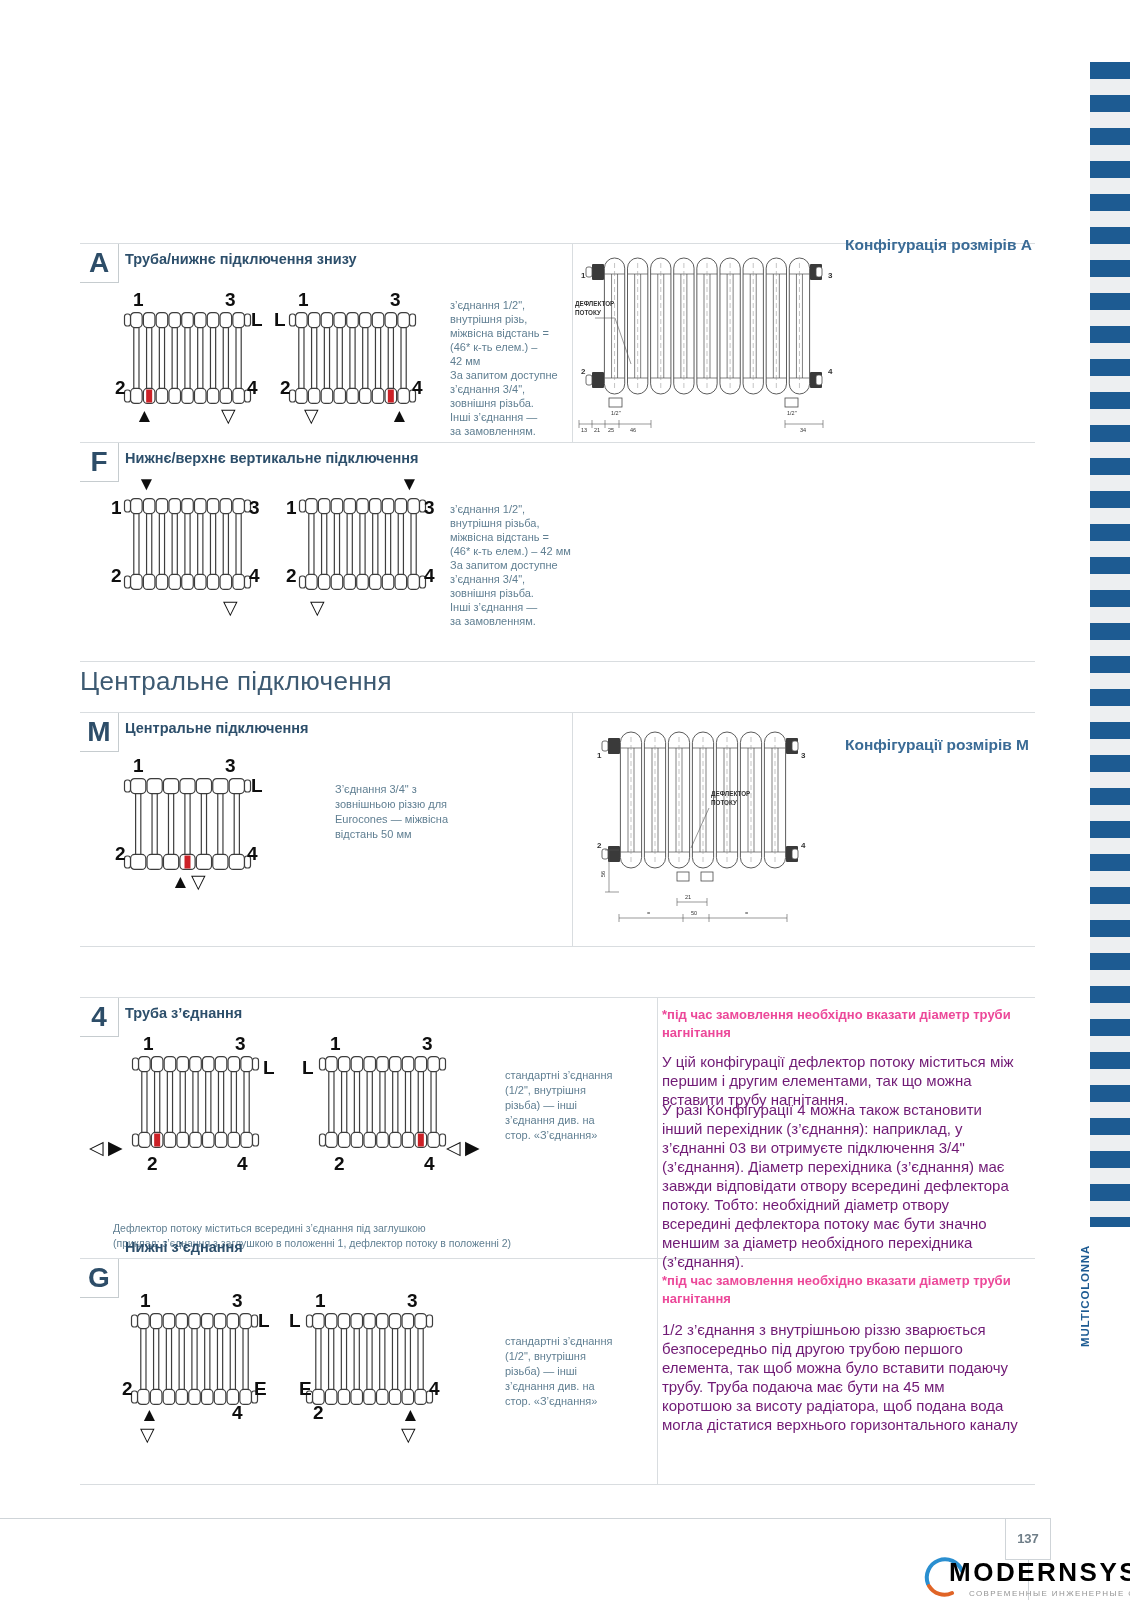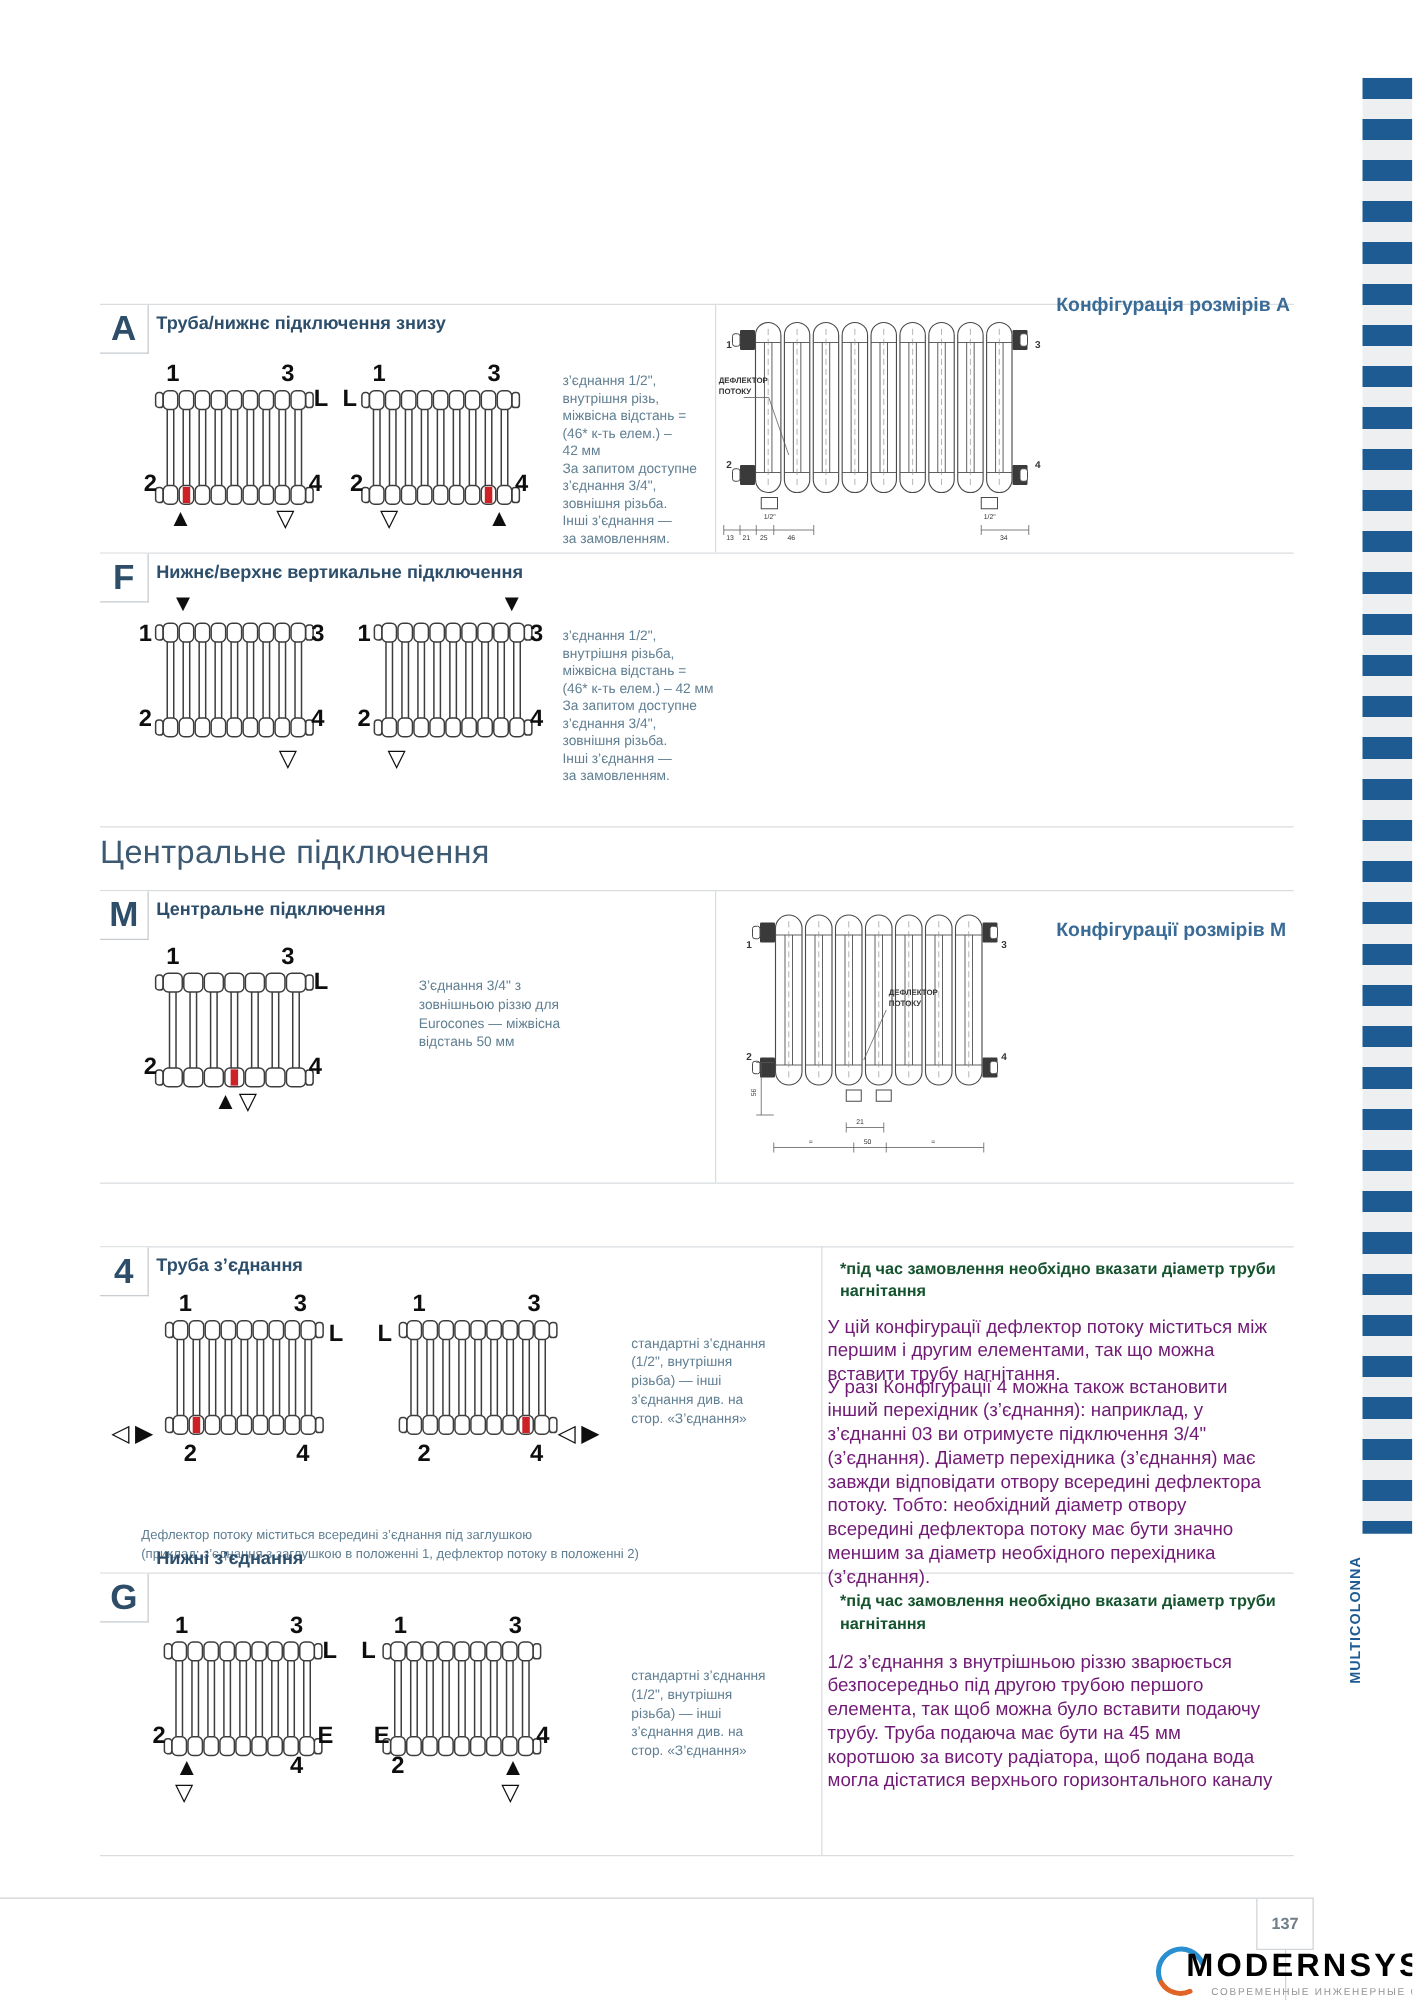--- a/index.html
+++ b/index.html
@@ -8,21 +8,21 @@
   .rule-h{position:absolute;height:1px;background:#d9dde0;}
   .rule-v{position:absolute;width:1px;background:#d9dde0;}
   .letter-box{position:absolute;width:38px;height:38px;background:#fff;
       border-right:1px solid #c6cccf;border-bottom:1px solid #c6cccf;
       color:#2d4d68;font-weight:bold;font-size:28px;line-height:38px;text-align:center;}
   .sec-title{position:absolute;color:#2d4f6b;font-weight:bold;font-size:14.5px;}
   .big-heading{position:absolute;color:#3d5a72;font-size:26px;font-weight:400;letter-spacing:.3px;}
   .note{position:absolute;color:#607f92;font-size:11px;line-height:14px;white-space:pre;}
   .note-m{line-height:15px;}
   .caption{position:absolute;color:#607f92;font-size:10.5px;line-height:15px;white-space:pre;}
-  .rcol-h{position:absolute;color:#14532d;font-weight:bold;font-size:13px;line-height:18px;width:356px;margin-left:10px;}
+  .rcol-h{position:absolute;color:#ec4899;font-weight:bold;font-size:13px;line-height:18px;width:356px;}
   .rcol-p{position:absolute;color:#701a75;font-size:15px;line-height:19px;width:356px;}
   .cfg-title{position:absolute;color:#3a6b96;font-weight:bold;font-size:15.5px;}
   .diag{position:absolute;width:175px;height:150px;}
   .rad-lab{position:absolute;font-weight:bold;font-size:19px;line-height:20px;color:#0e0e0e;}
   .rad-arr{position:absolute;font-size:19px;line-height:20px;color:#0e0e0e;}
   .stripes{position:absolute;left:1090px;top:62px;width:40px;height:1165px;
       background:repeating-linear-gradient(to bottom,#1d5b92 0 17px,#edeff1 17px 33px);}
   .side-label{position:absolute;left:1079px;top:1347px;transform:rotate(-90deg);
       transform-origin:0 0;color:#1d5b92;font-weight:bold;font-size:11.5px;letter-spacing:.8px;white-space:nowrap;}
   .tech{position:absolute;overflow:visible;}

